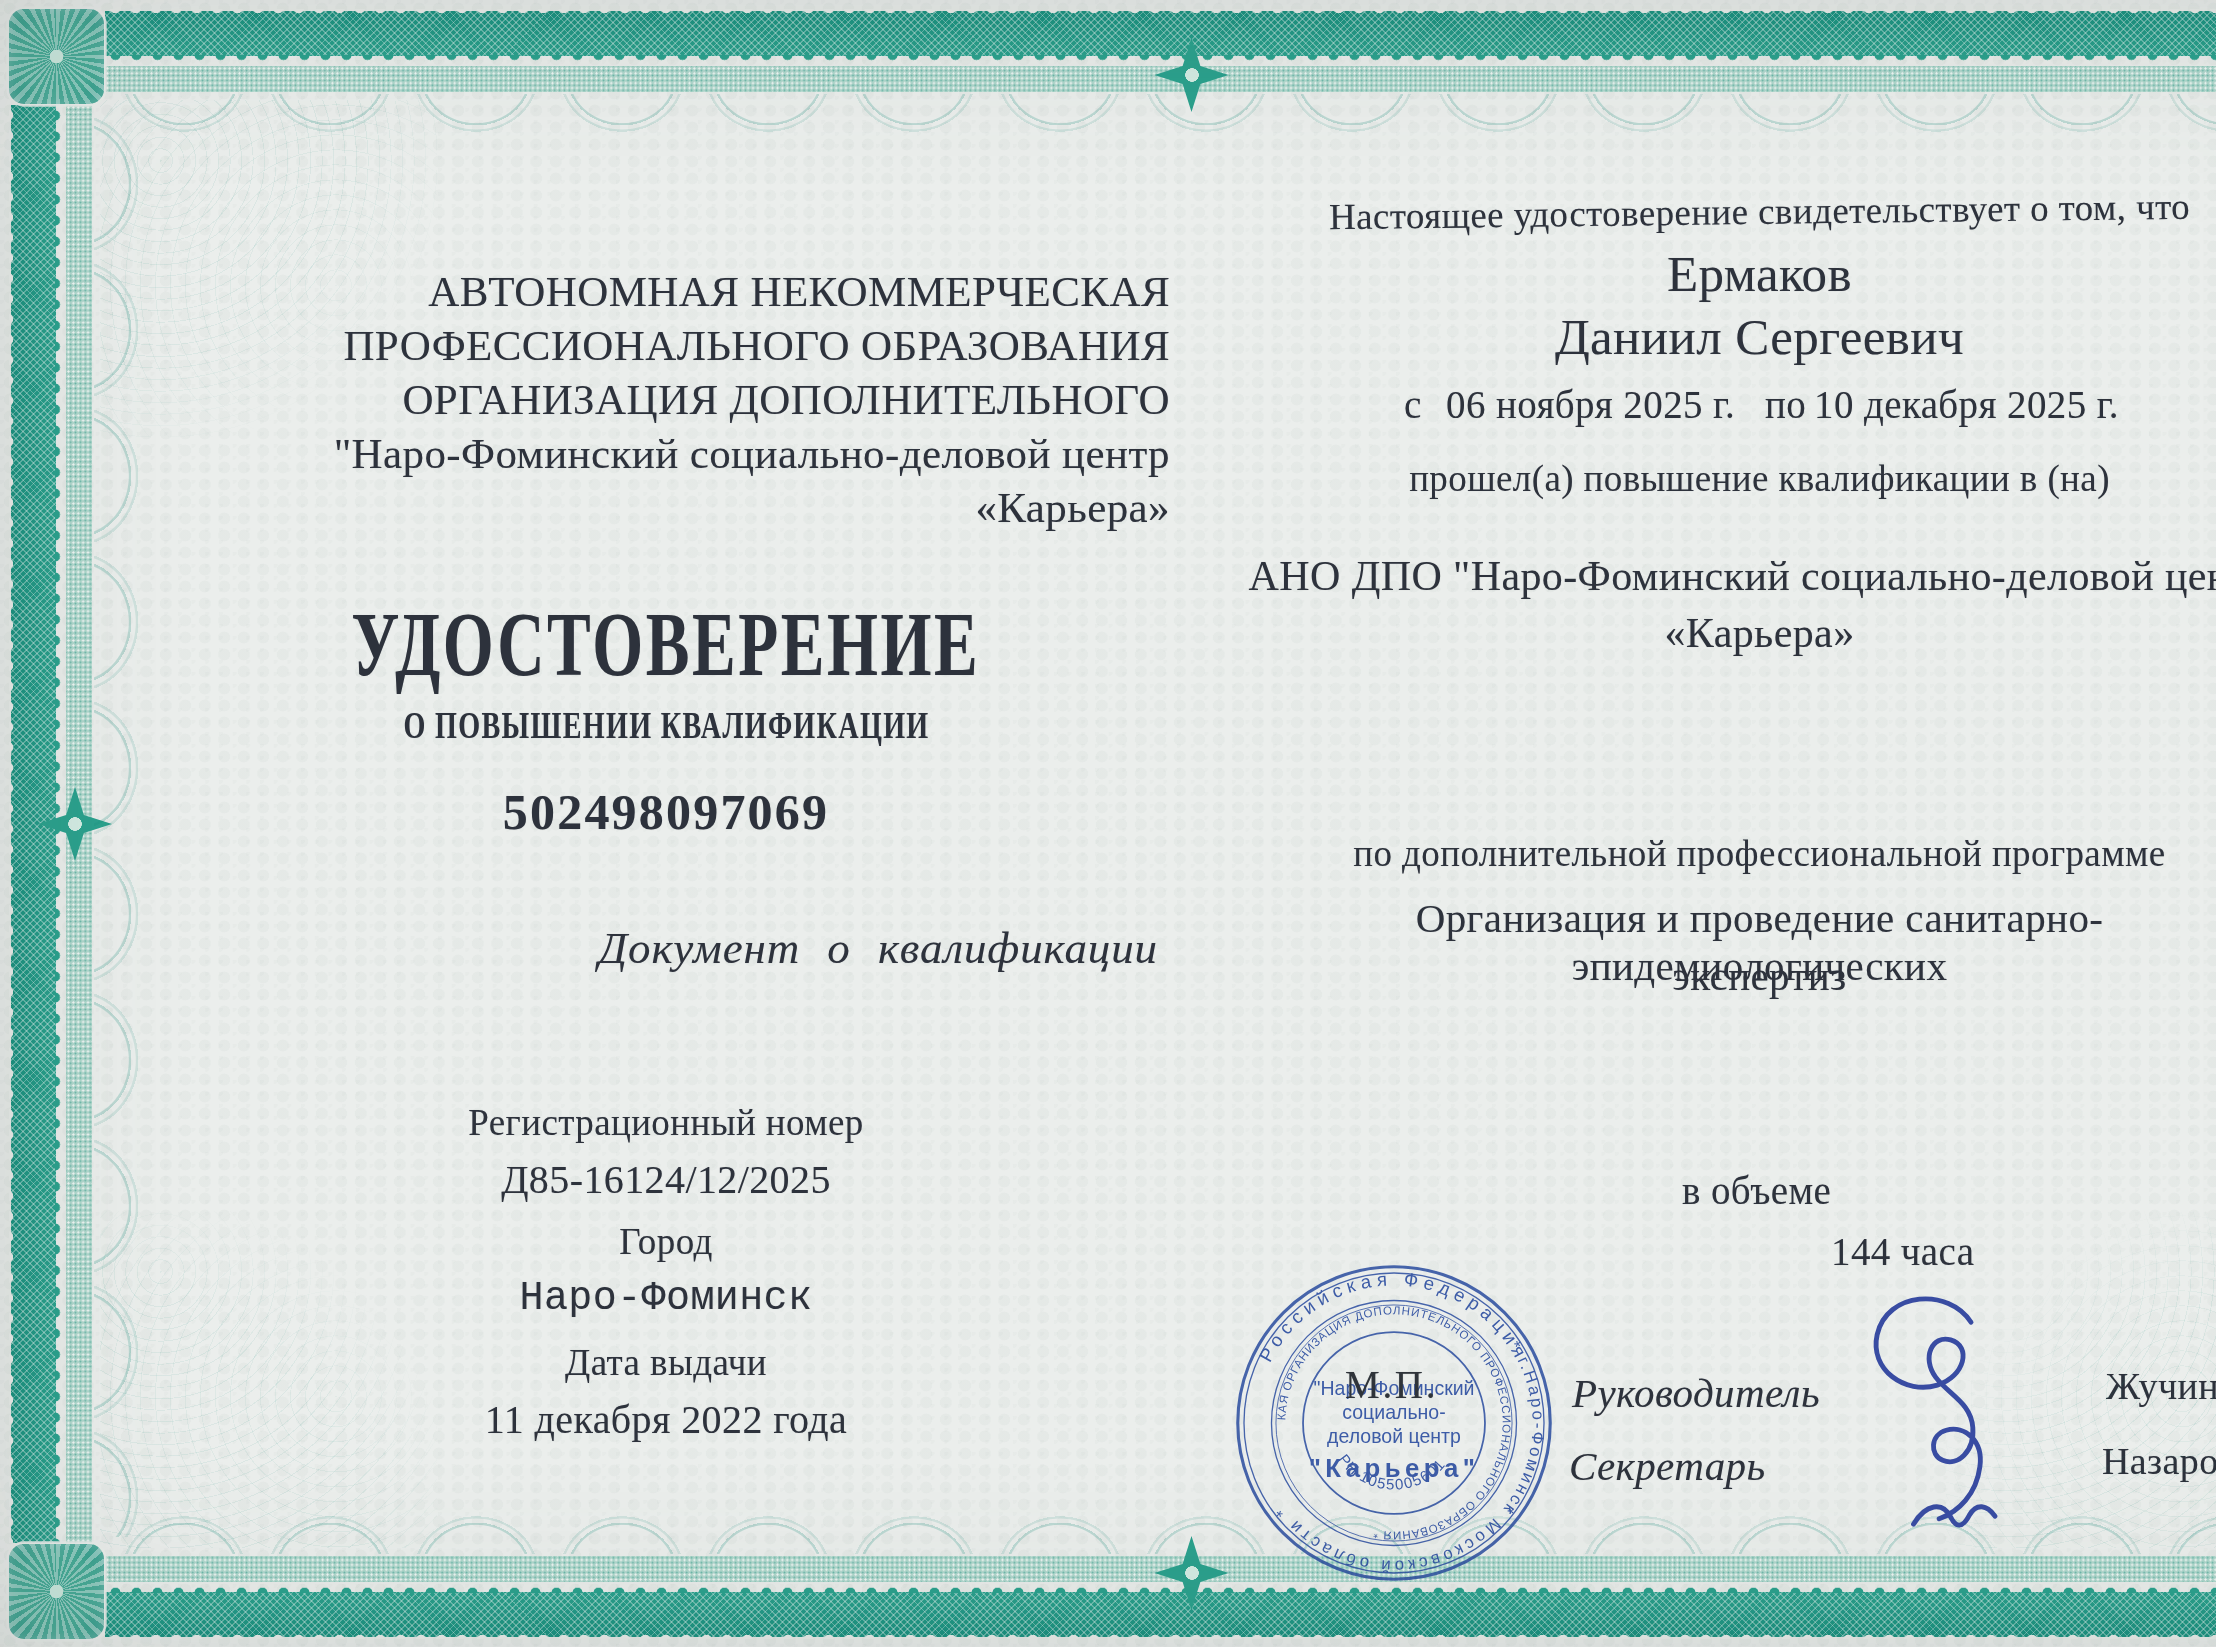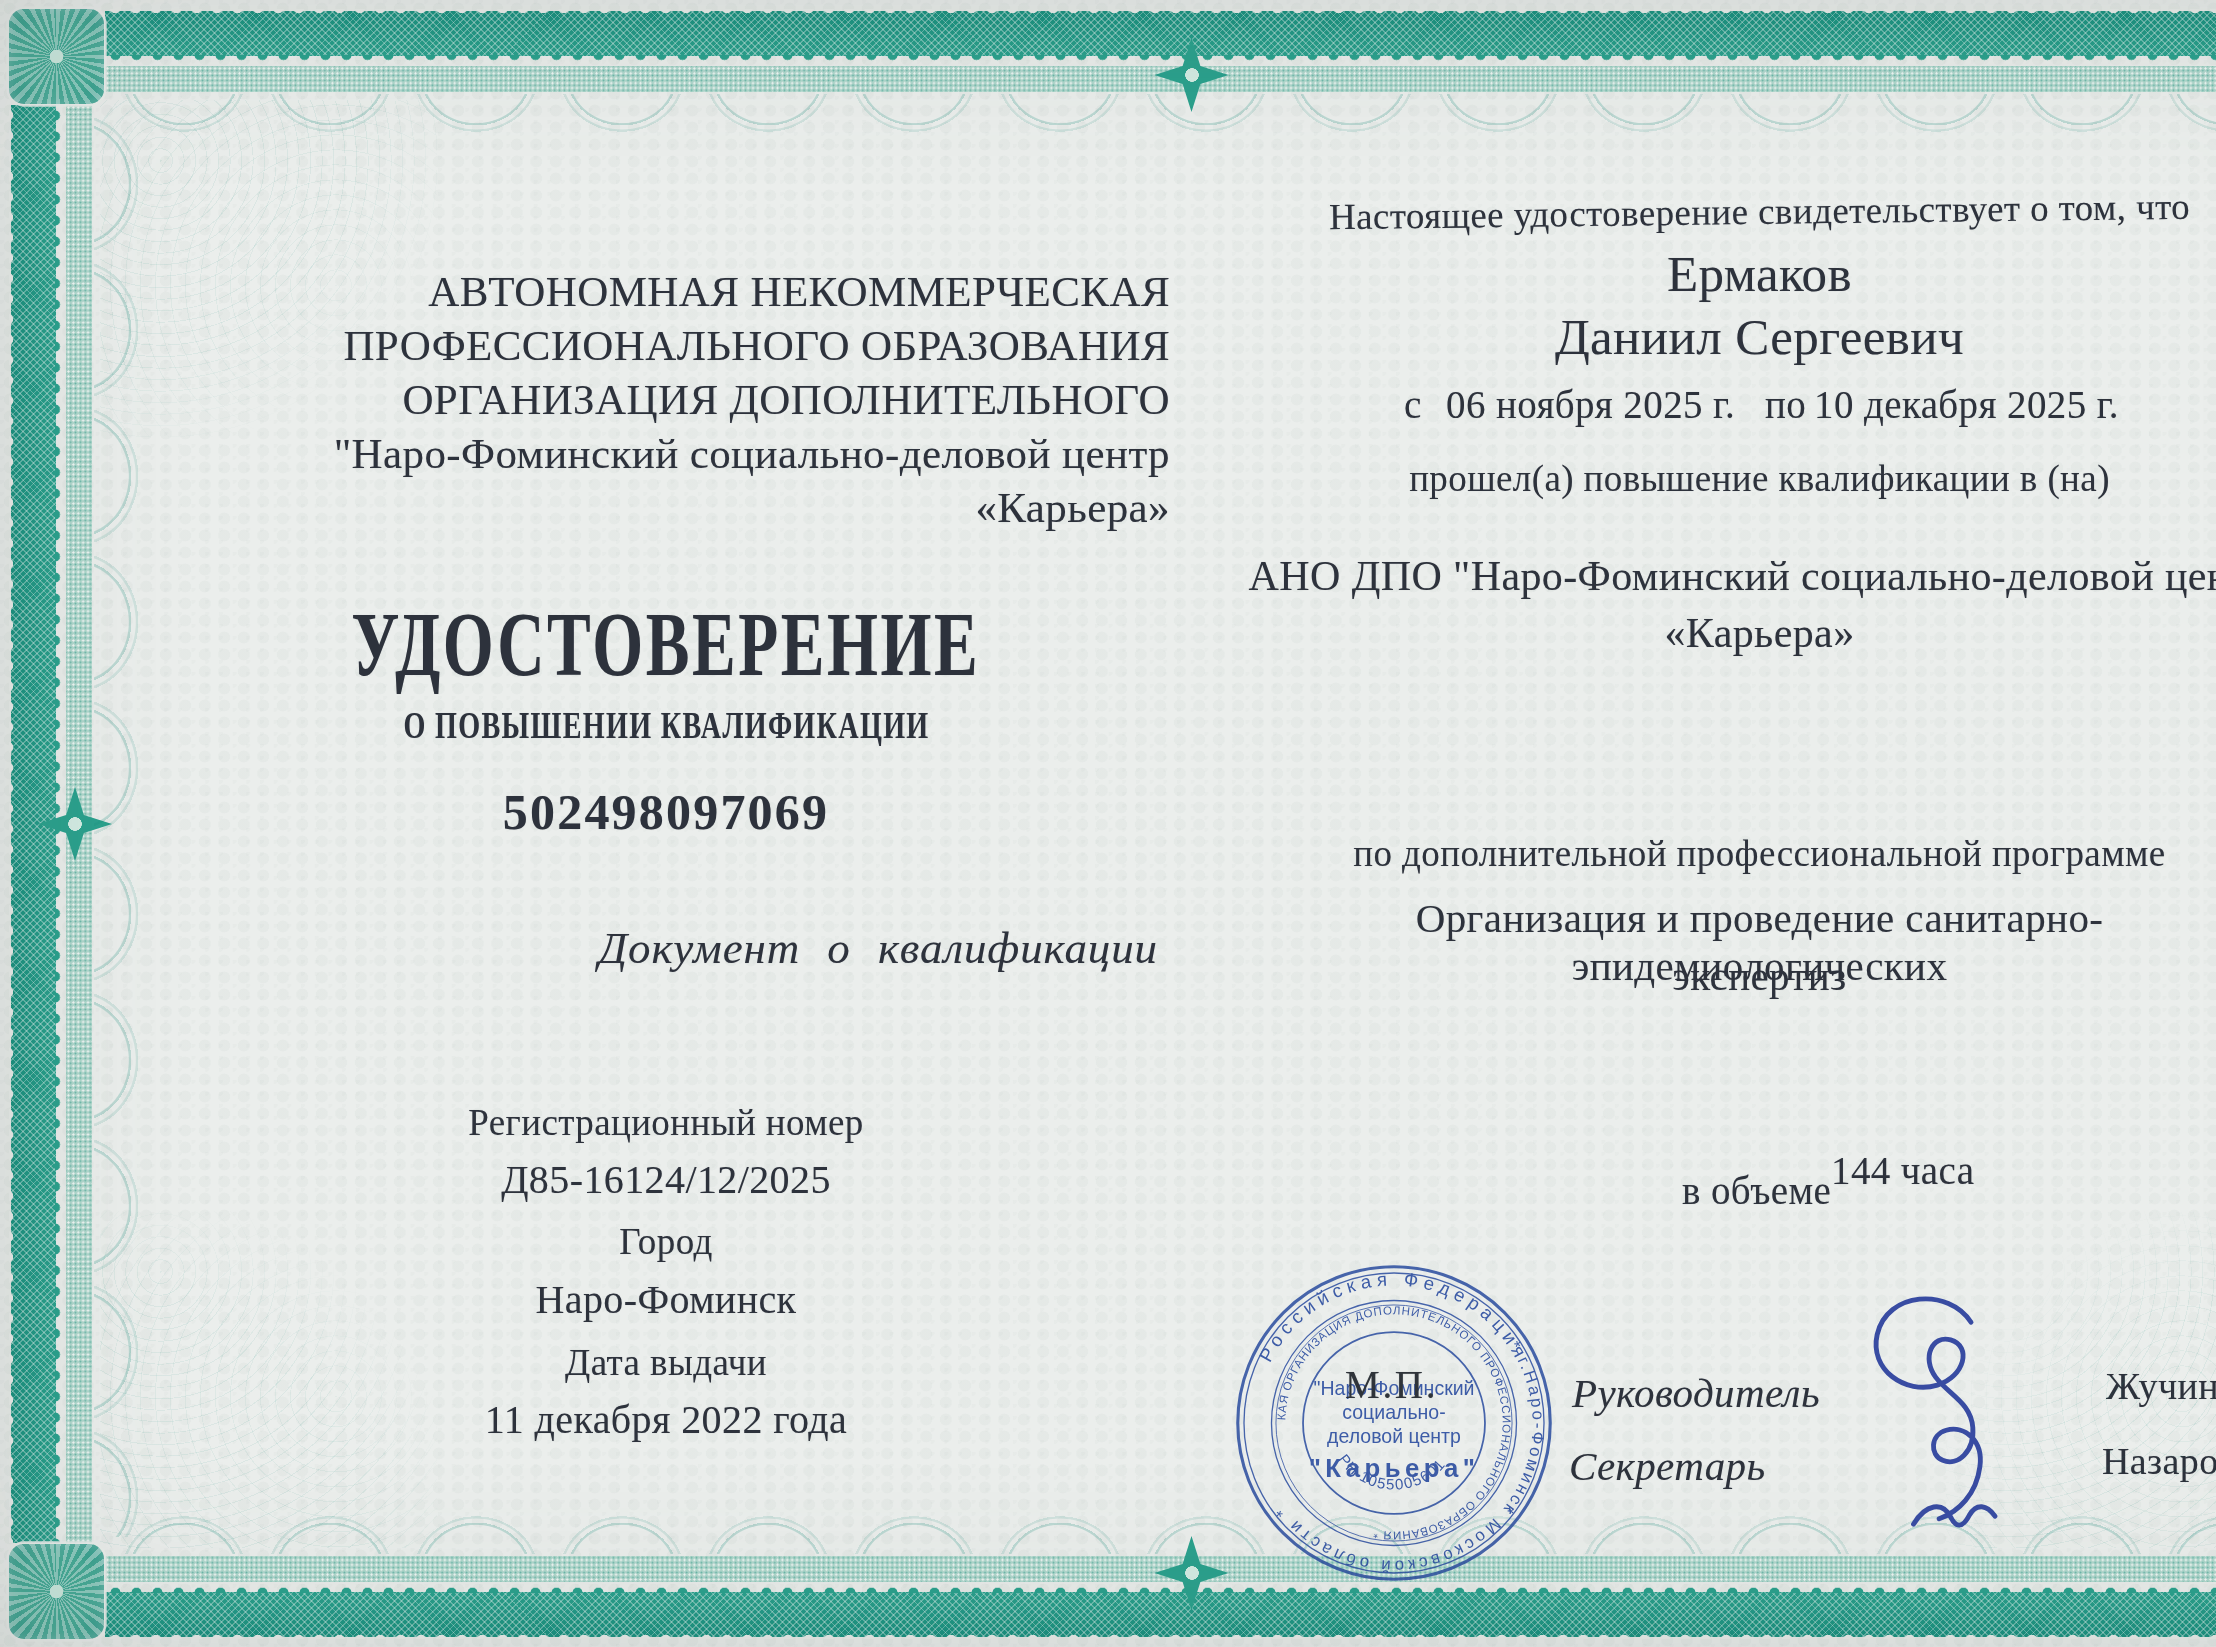--- a/index.html
+++ b/index.html
@@ -215,21 +215,21 @@
   <span class="squeeze b" style="letter-spacing:3.5px;">УДОСТОВЕРЕНИЕ</span>
 </div>
 <div class="line l" style="top:685px;font-size:38px;">
   <span class="squeeze b" style="transform:scaleX(.74);letter-spacing:1.8px;">О ПОВЫШЕНИИ КВАЛИФИКАЦИИ</span>
 </div>
 <div class="line l b" style="top:765px;font-size:50px;letter-spacing:2.2px;">502498097069</div>
 <div class="line l it" style="top:904px;font-size:45px;word-spacing:15px;letter-spacing:0.9px;text-align:right;">Документ о квалификации</div>
 <div class="line l" style="top:1083px;font-size:37px;">Регистрационный номер</div>
 <div class="line l" style="top:1138px;font-size:40px;">Д85-16124/12/2025</div>
 <div class="line l" style="top:1202px;font-size:37px;">Город</div>
-<div class="line l" style="top:1258px;font-size:40px;">Наро-Фоминск</div>
+<div class="line l" style="top:1258px;font-size:40px;font-family:Liberation Mono, monospace;">Наро-Фоминск</div>
 <div class="line l" style="top:1323px;font-size:37px;">Дата выдачи</div>
 <div class="line l" style="top:1378px;font-size:40px;">11 декабря 2022 года</div>
 
 <div class="line r" style="top:190px;font-size:37px;transform:rotate(-0.7deg);">Настоящее удостоверение свидетельствует о том, что</div>
 <div class="line r" style="top:245px;font-size:51px;">Ермаков</div>
 <div class="line r" style="top:308px;font-size:51px;">Даниил Сергеевич</div>
 
 <div>
   <span class="line" style="left:1404px;top:382px;font-size:39px;">с</span>
   <span class="line" style="left:1446px;top:382px;font-size:39px;">06 ноября 2025 г.</span>
@@ -239,21 +239,21 @@
 
 <div class="line r" style="top:457px;font-size:37px;">прошел(а) повышение квалификации в (на)</div>
 <div class="line r" style="top:552px;font-size:42px;">АНО ДПО "Наро-Фоминский социально-деловой центр</div>
 <div class="line r" style="top:609px;font-size:42px;">«Карьера»</div>
 <div class="line r" style="top:832px;font-size:37px;">по дополнительной профессиональной программе</div>
 <div class="line r" style="top:894px;font-size:41px;">Организация и проведение санитарно-эпидемиологических</div>
 <div class="line r" style="top:952px;font-size:41px;">экспертиз</div>
 
 <div>
   <span class="line" style="left:1682px;top:1168px;font-size:39px;">в объеме</span>
-  <span class="line" style="left:1831px;top:1148px;font-size:39px;">144 часа</span>
+  <span class="line" style="left:1831px;top:1229px;font-size:39px;">144 часа</span>
 </div>
 
 <div>
   <span class="line it" style="left:1572px;top:1369px;font-size:41px;">Руководитель</span>
   <span class="line it" style="left:1569px;top:1442px;font-size:41px;">Секретарь</span>
   <span class="line" style="left:2106px;top:1364px;font-size:38px;">Жучин Д.В.</span>
   <span class="line" style="left:2102px;top:1439px;font-size:38px;">Назаров П.С.</span>
 </div>
 
 <svg class="sig-svg" viewBox="0 0 480 560">

